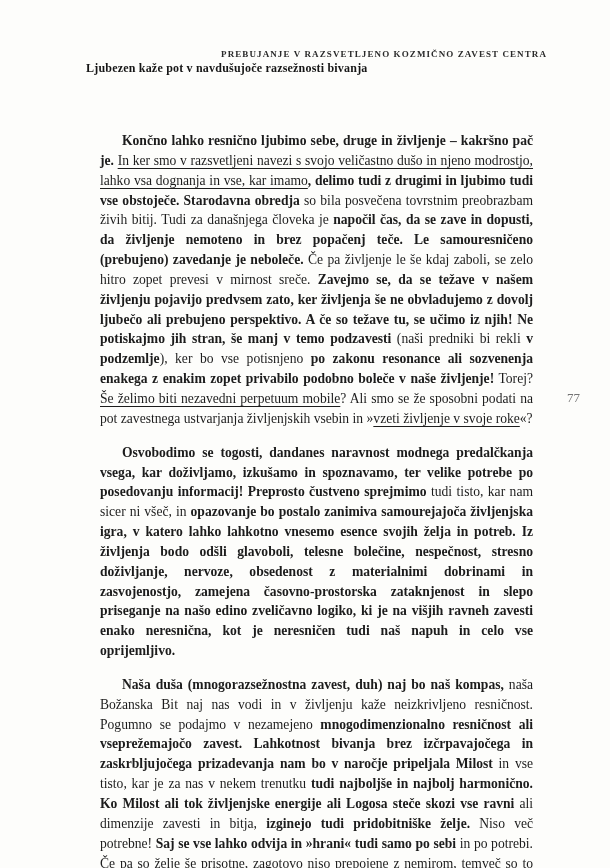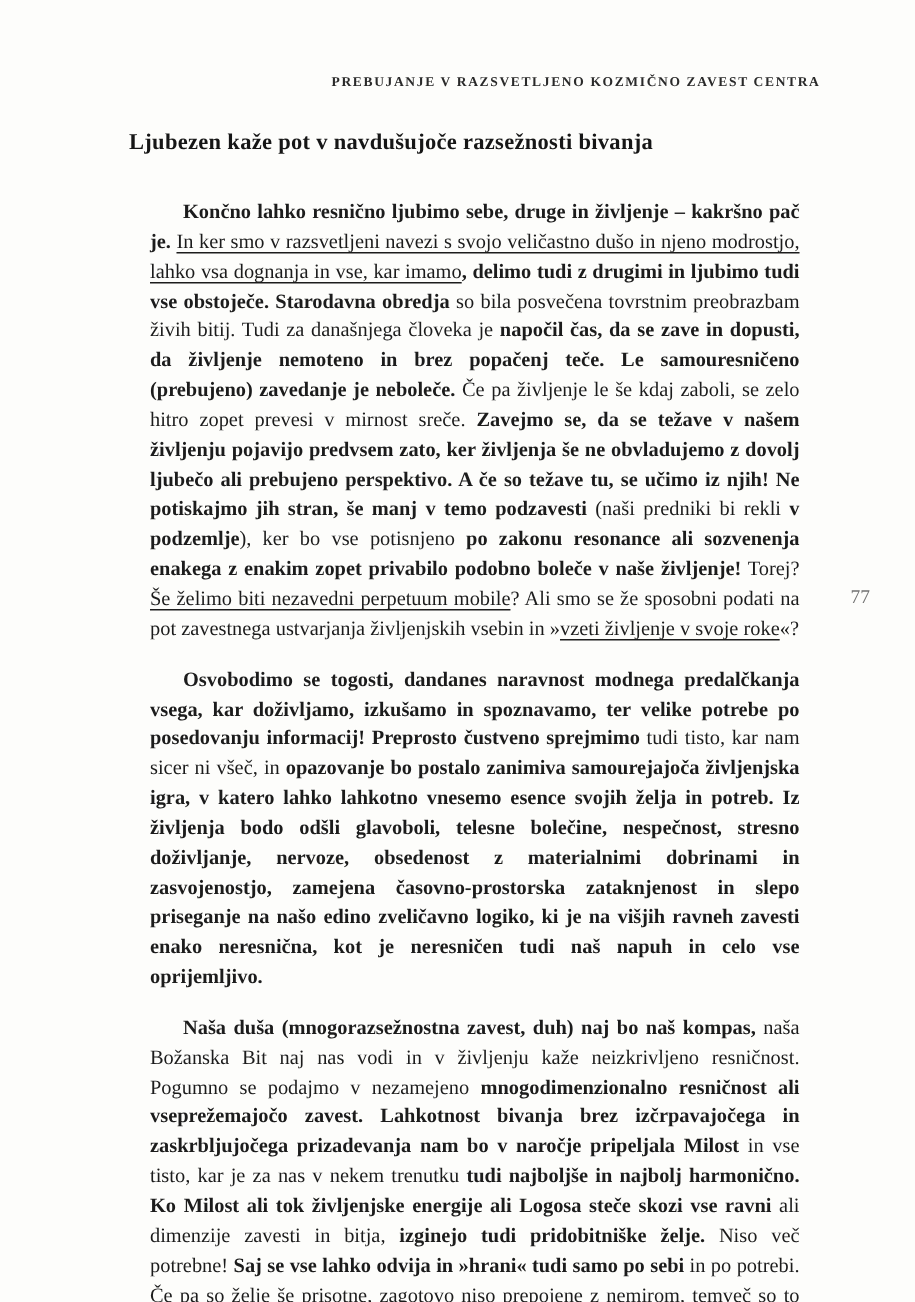--- a/index.html
+++ b/index.html
@@ -21,24 +21,24 @@
     right: 63px;
     font-size: 9px;
     font-weight: 700;
     letter-spacing: 1.1px;
     color: #2a2a2a;
     white-space: nowrap;
     margin-top: 12px;
   }
   .chapter-title {
     position: absolute;
-    top: 77px;
+    top: 53px;
     left: 86px;
     width: 461px;
-    font-size: 15px;
+    font-size: 12px;
     font-weight: 700;
     letter-spacing: 0.2px;
     color: #161616;
   }
   .body-text {
     position: absolute;
     top: 117px;
     left: 86px;
     width: 461px;
     font-size: 13.6px;

